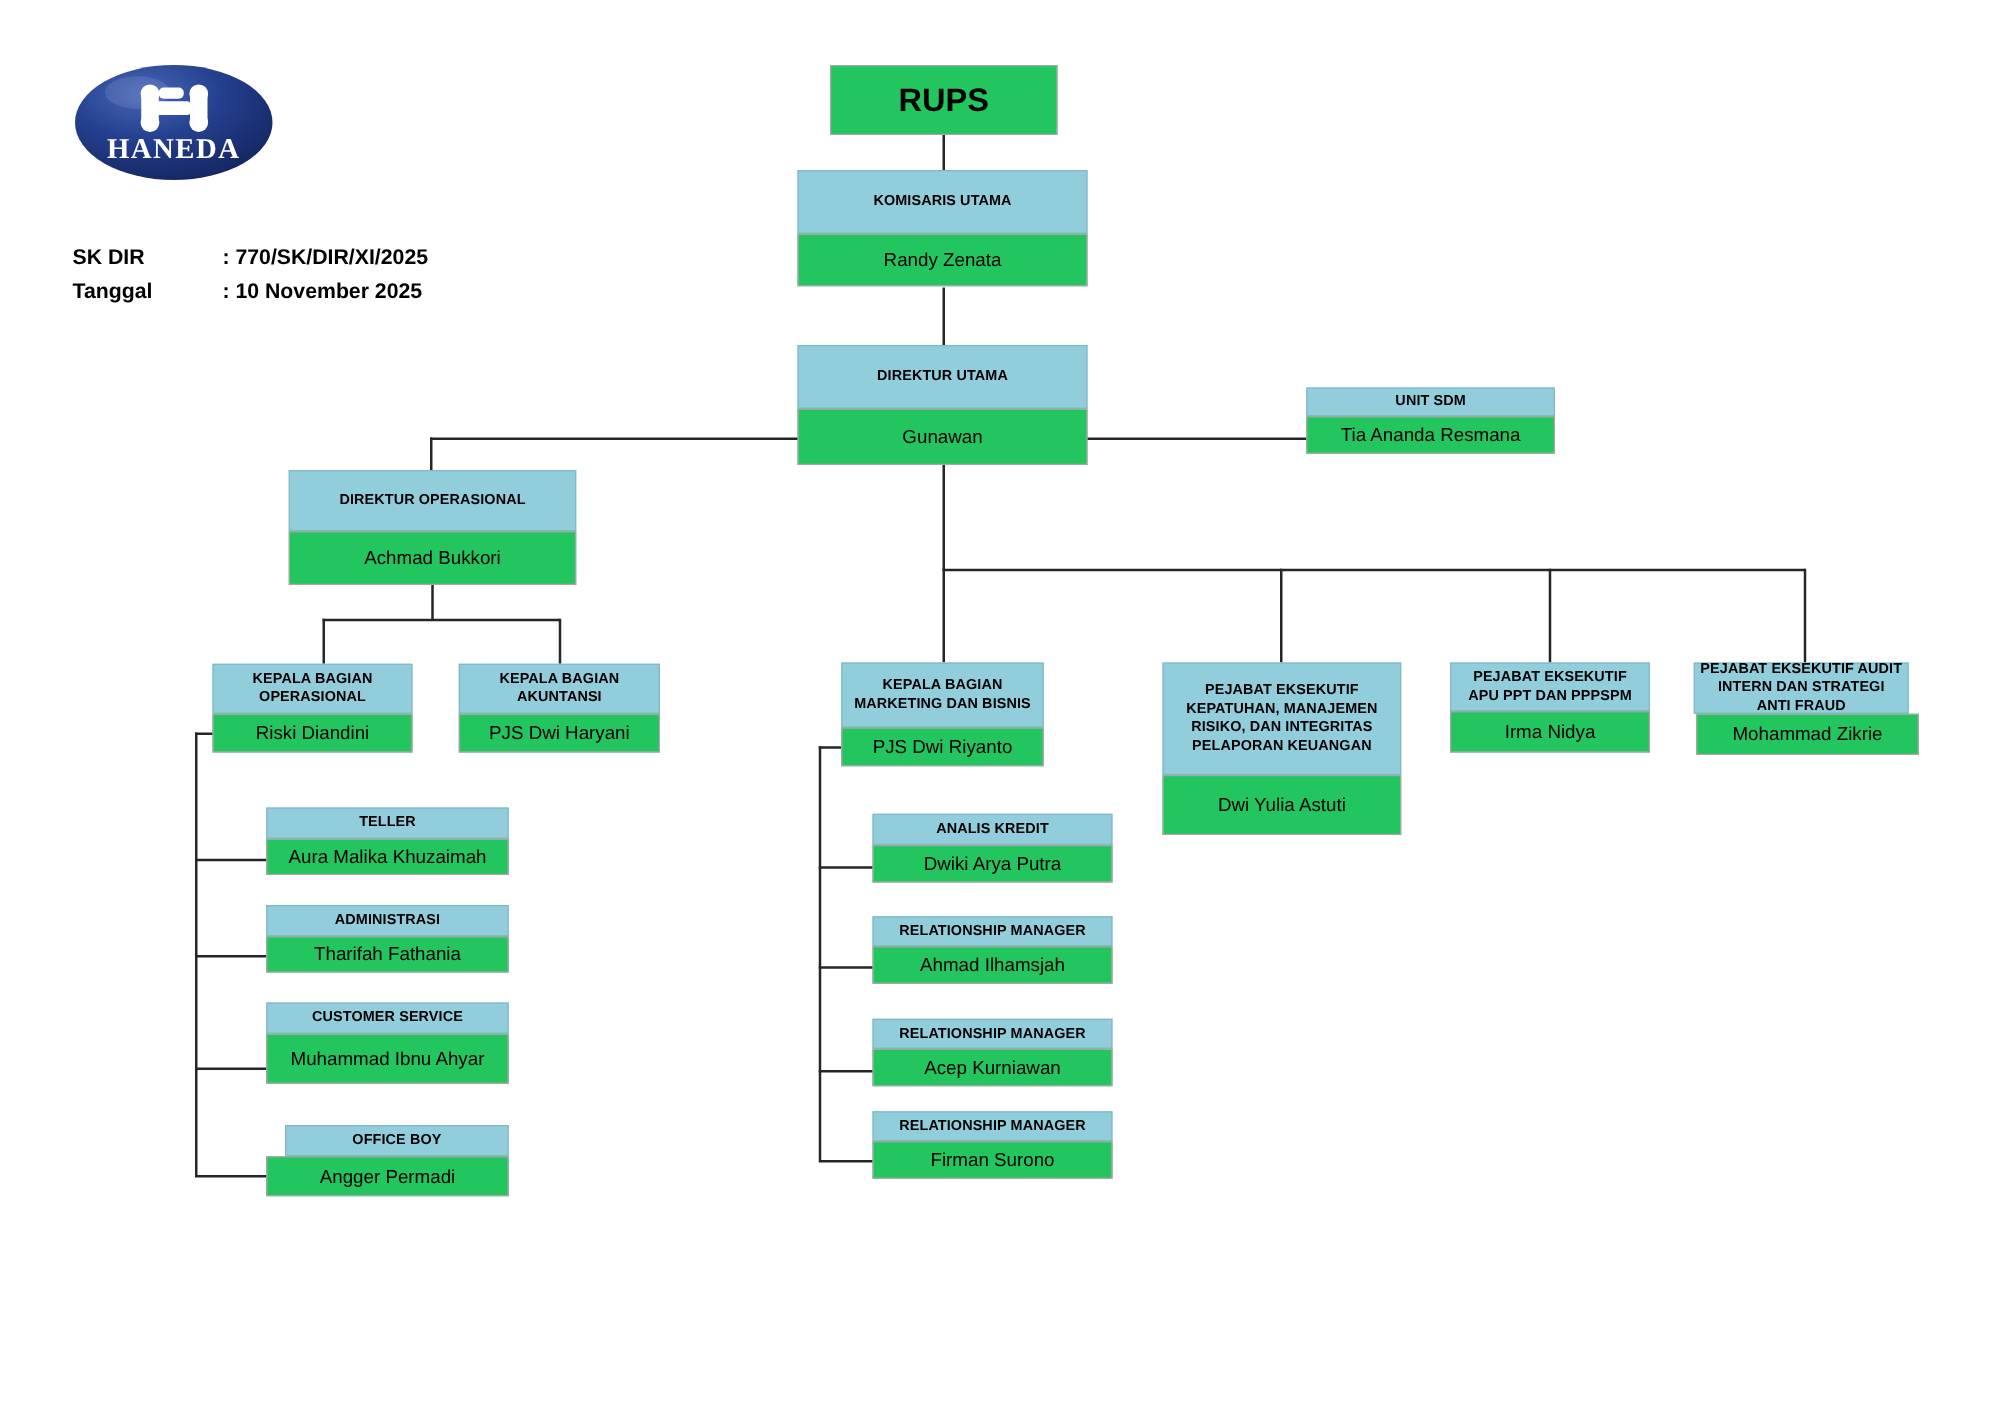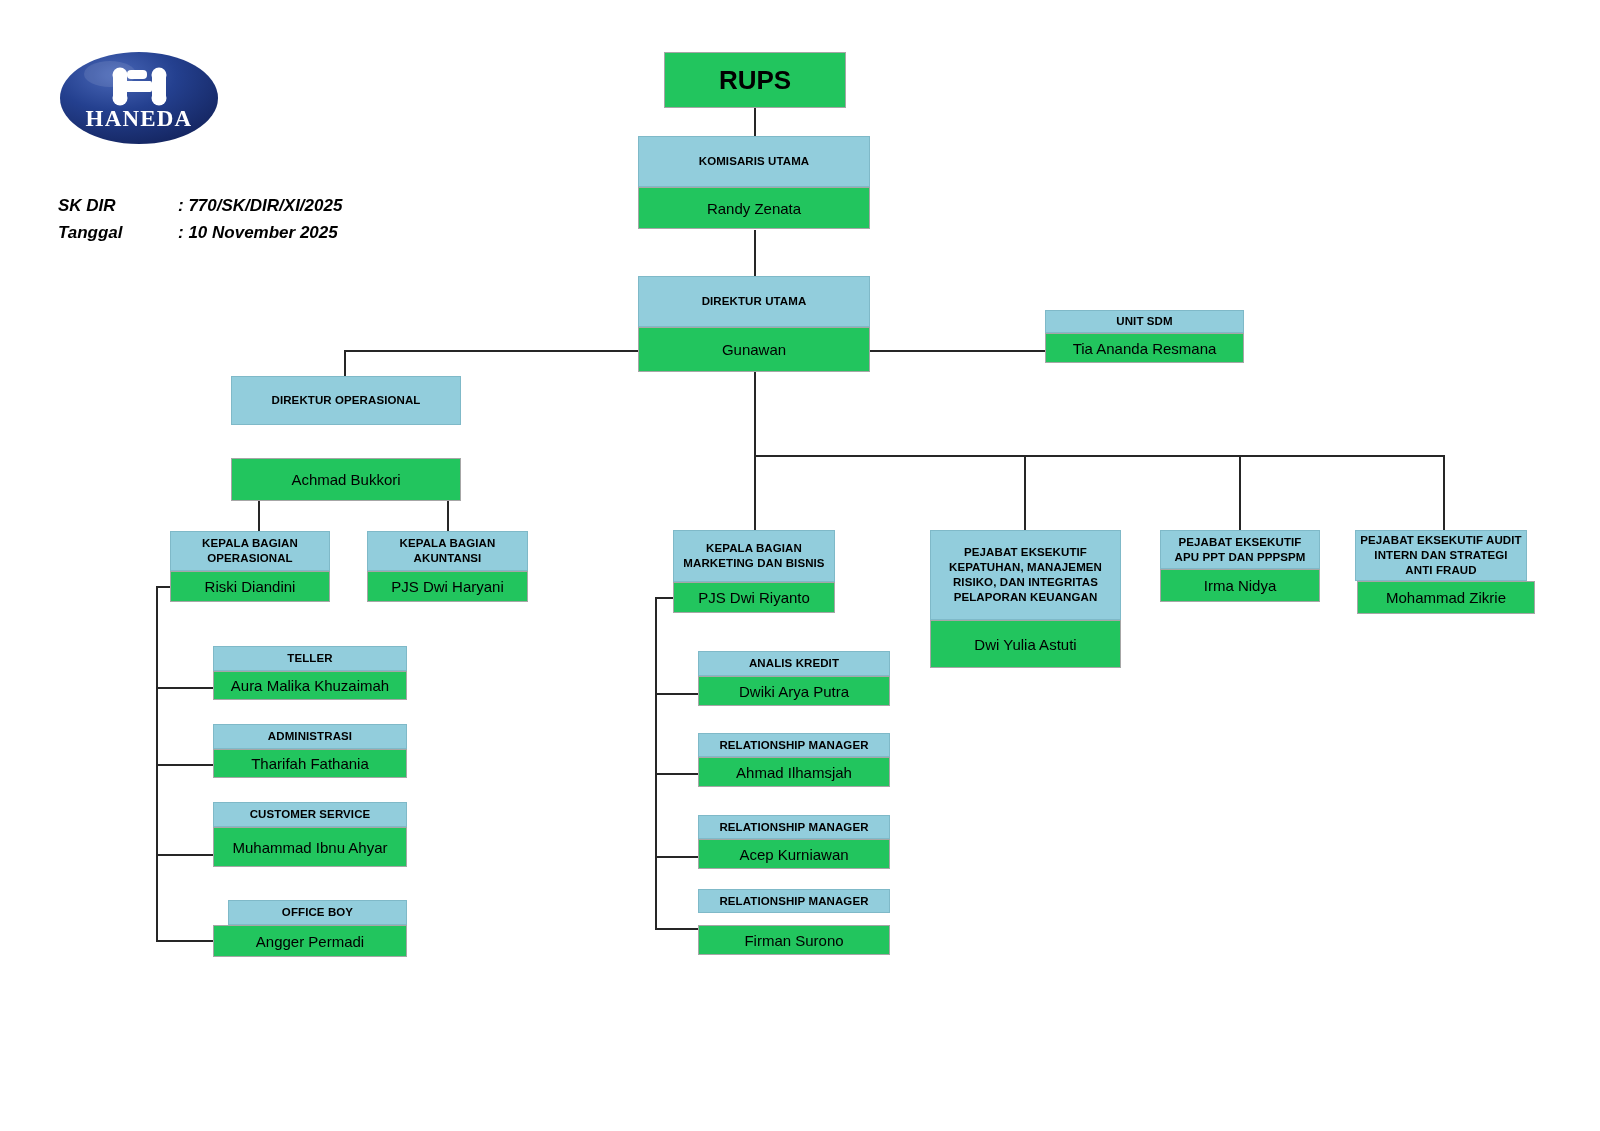--- a/index.html
+++ b/index.html
@@ -33,21 +33,21 @@
   
   .meta {
     position: absolute;
     left: 58px;
     top: 192px;
     font-size: 17px;
     font-weight: bold;
     line-height: 27px;
     white-space: nowrap;
   }
-  .meta-row { display: block; font-style: italic; }
+  .meta-row { display: block; }
   .meta-label {
     display: inline-block;
     width: 120px;
   }
   .meta-value { display: inline-block; }
 
   
   .ln {
     position: absolute;
     background: #262626;
@@ -187,21 +187,21 @@
     <div class="nm" style="height:45px;">Gunawan</div>
   </div>
 
   <div class="node" style="left:1045px; top:310px; width:199px;">
     <div class="hdr" style="height:23px;">UNIT SDM</div>
     <div class="nm" style="height:30px;">Tia Ananda Resmana</div>
   </div>
 
   <div class="node" style="left:231px; top:376px; width:230px;">
     <div class="hdr" style="height:49px;">DIREKTUR OPERASIONAL</div>
-    <div class="nm" style="height:43px;margin-top:33px;">Achmad Bukkori</div>
+    <div class="nm" style="height:43px;">Achmad Bukkori</div>
   </div>
 
   <div class="node" style="left:170px; top:531px; width:160px;">
     <div class="hdr" style="height:40px;">KEPALA BAGIAN OPERASIONAL</div>
     <div class="nm" style="height:31px;">Riski Diandini</div>
   </div>
 
   <div class="node" style="left:367px; top:531px; width:161px;">
     <div class="hdr" style="height:40px;">KEPALA BAGIAN AKUNTANSI</div>
     <div class="nm" style="height:31px;">PJS Dwi Haryani</div>
@@ -242,31 +242,31 @@
     <div class="nm" style="height:30px;">Ahmad Ilhamsjah</div>
   </div>
 
   <div class="node" style="left:698px; top:815px; width:192px;">
     <div class="hdr" style="height:24px;">RELATIONSHIP MANAGER</div>
     <div class="nm" style="height:30px;">Acep Kurniawan</div>
   </div>
 
   <div class="node" style="left:698px; top:889px; width:192px;">
     <div class="hdr" style="height:24px;">RELATIONSHIP MANAGER</div>
-    <div class="nm" style="height:30px;margin-top:12px;">Firman Surono</div>
+    <div class="nm" style="height:30px;">Firman Surono</div>
   </div>
 
   <div class="node" style="left:930px; top:530px; width:191px;">
     <div class="hdr" style="height:90px;">PEJABAT EKSEKUTIF KEPATUHAN, MANAJEMEN RISIKO, DAN INTEGRITAS PELAPORAN KEUANGAN</div>
     <div class="nm" style="height:48px;">Dwi Yulia Astuti</div>
   </div>
 
   <div class="node" style="left:1160px; top:530px; width:160px;">
     <div class="hdr" style="height:39px;">PEJABAT EKSEKUTIF APU PPT DAN PPPSPM</div>
     <div class="nm" style="height:33px;">Irma Nidya</div>
   </div>
 
   <div class="node" style="left:1355px; top:530px; width:172px;">
-    <div class="hdr" style="height:51px;">PEJABAT EKSEKUTIF AUDIT INTERN DAN STRATEGI ANTI FRAUD</div>
+    <div class="hdr" style="height:41px;">PEJABAT EKSEKUTIF AUDIT INTERN DAN STRATEGI ANTI FRAUD</div>
     <div class="nm" style="height:33px; width:178px; margin-left:2px;">Mohammad Zikrie</div>
   </div>
 
 </div>
 
 </body></html>

